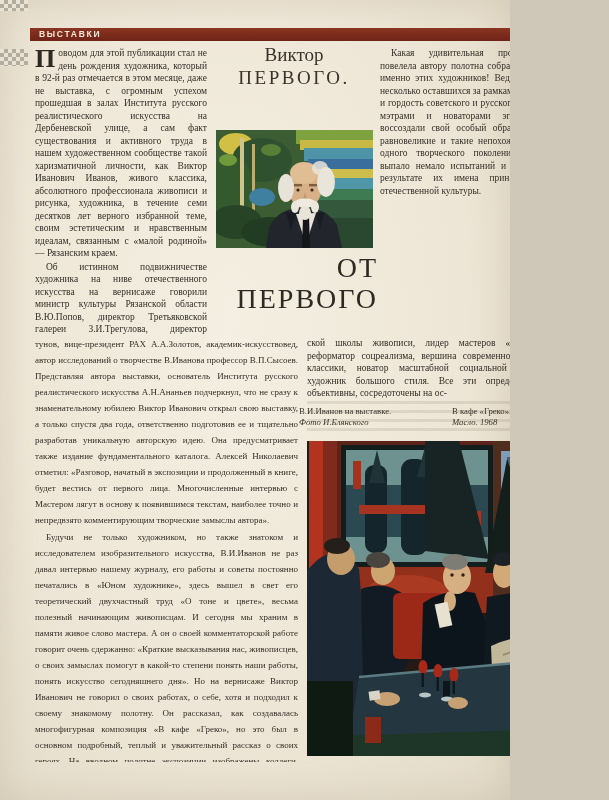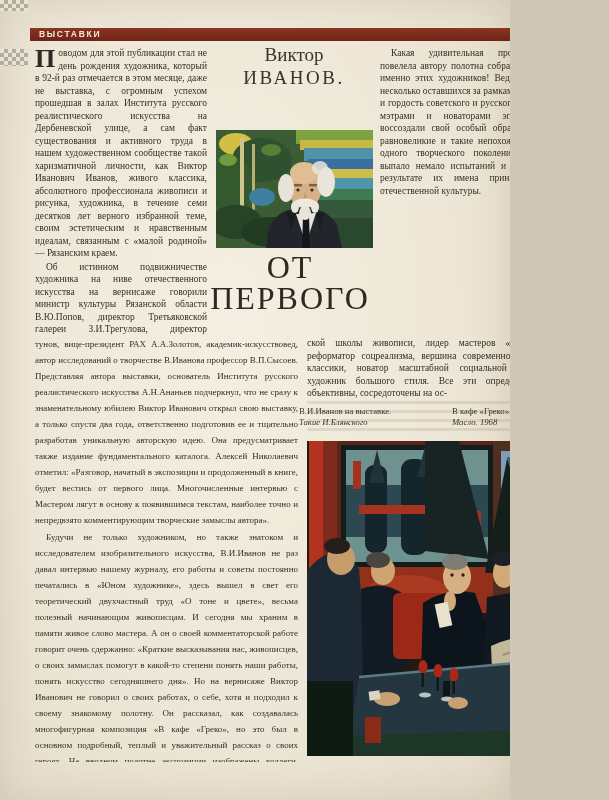--- a/index.html
+++ b/index.html
@@ -41,21 +41,21 @@
     float:left;font-size:26px;line-height:22px;font-weight:bold;
     padding:1px 3px 0 0;color:#2e2922;
   }
   
   .byline{
     text-align:center;font-size:19px;line-height:22.5px;color:#3a332b;
   }
   .byline .caps{letter-spacing:2.5px;}
   
   .headline{
-    text-align:center;font-size:32px;line-height:31px;letter-spacing:2px;
+    text-align:right;font-size:28px;line-height:31px;letter-spacing:2px;
     color:#2e2922;
   }
   
   .caption{font-size:8.7px;line-height:11px;color:#3a342c;}
   .caption .it{font-style:italic;}
   
   .ghost{
     background:repeating-linear-gradient(180deg,
       rgba(128,115,94,.17) 0 2.5px, transparent 2.5px 9px);
   }
@@ -74,21 +74,21 @@
     <span class="band-label">ВЫСТАВКИ</span>
   </div>
 
   <div class="abs col" id="col-left-top" style="left:35px;top:47px;width:172px;height:287px;">
     <p><span class="dropcap">П</span><span>оводом для этой публикации стал не день рождения художника, который в 92-й раз отмечается в этом месяце, даже не выставка, с огромным успехом прошедшая в залах Института русского реалистического искусства на Дербеневской улице, а сам факт существования и активного труда в нашем художественном сообществе такой харизматичной личности, как Виктор Иванович Иванов, живого классика, абсолютного профессионала живописи и рисунка, художника, в течение семи десятков лет верного избранной теме, своим эстетическим и нравственным идеалам, связанным с «малой родиной» — Рязанским краем.</span></p>
     <p class="ind">Об истинном подвижничестве художника на ниве отечественного искусства на вернисаже говорили министр культуры Рязанской области В.Ю.Попов, директор Третьяковской галереи З.И.Трегулова, директор Рязанского художественного музея М.А.Котова, друг и коллега В.И.Иванова народный художник РФ А.А.Ту-</p>
   </div>
 
   <div class="abs byline" style="left:214px;top:44px;width:160px;">
     <div>Виктор</div>
-    <div class="caps">ИВАНОВ.</div>
+    <div class="caps">ПЕРВОГО.</div>
   </div>
 
   <div class="abs" style="left:216px;top:130px;width:157px;height:118px;">
     <svg width="157" height="118" viewBox="0 0 157 118">
       <rect width="157" height="118" fill="#3c5c33"></rect>
       <rect x="80" y="0" width="77" height="14" fill="#7da23f"></rect>
       <rect x="84" y="10" width="73" height="10" fill="#c8b945"></rect>
       <rect x="88" y="18" width="69" height="13" fill="#4e94a6"></rect>
       <rect x="92" y="29" width="65" height="12" fill="#3a6f9d"></rect>
       <rect x="96" y="39" width="61" height="10" fill="#cdbd4c"></rect>
@@ -143,21 +143,21 @@
   </div>
 
   <div class="abs col" id="col-right-wide" style="left:307px;top:337px;width:279px;height:64px;">
     <p>ской школы живописи, лидер мастеров «сурового стиля», реформатор соцреализма, вершина современной реалистической классики, новатор масштабной социальной темы, наконец, художник большого стиля. Все эти определения верны и объективны, сосредоточены на ос-</p>
   </div>
 
   <div class="abs ghost" style="left:307px;top:401px;width:279px;height:34px;"></div>
 
   <div class="abs caption" style="left:299px;top:406px;width:138px;">
     <div>В.И.Иванов на выставке.</div>
-    <div class="it">Такие И.Блянского</div>
+    <div class="it">Фото И.Блянского</div>
   </div>
   <div class="abs caption" style="left:452px;top:406px;width:136px;">
     <div>В кафе «Греко». Фрагмент.</div>
     <div class="it">Масло. 1968</div>
   </div>
 
   <div class="abs" style="left:307px;top:441px;width:249px;height:315px;">
     <svg width="249" height="315" viewBox="0 0 249 315">
       <rect width="249" height="315" fill="#231a14"></rect>
       <rect x="16" y="0" width="170" height="172" fill="#5a241b"></rect>

